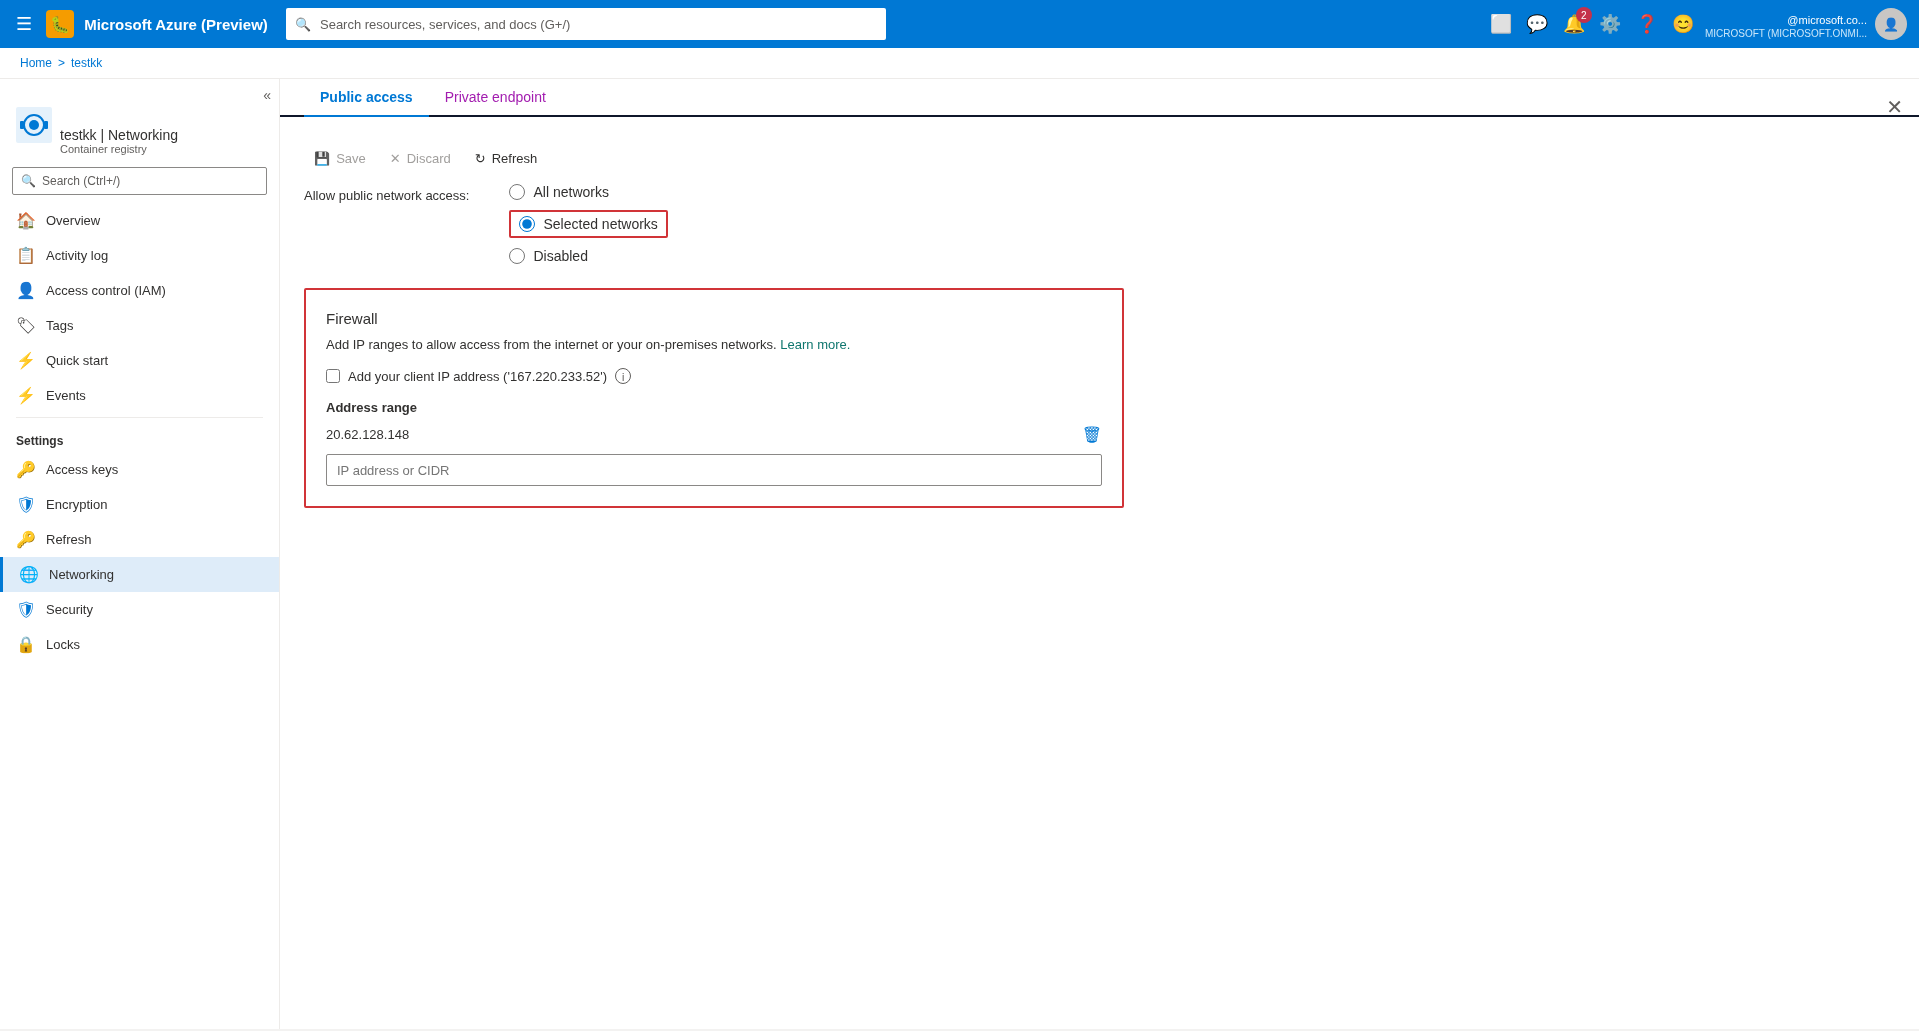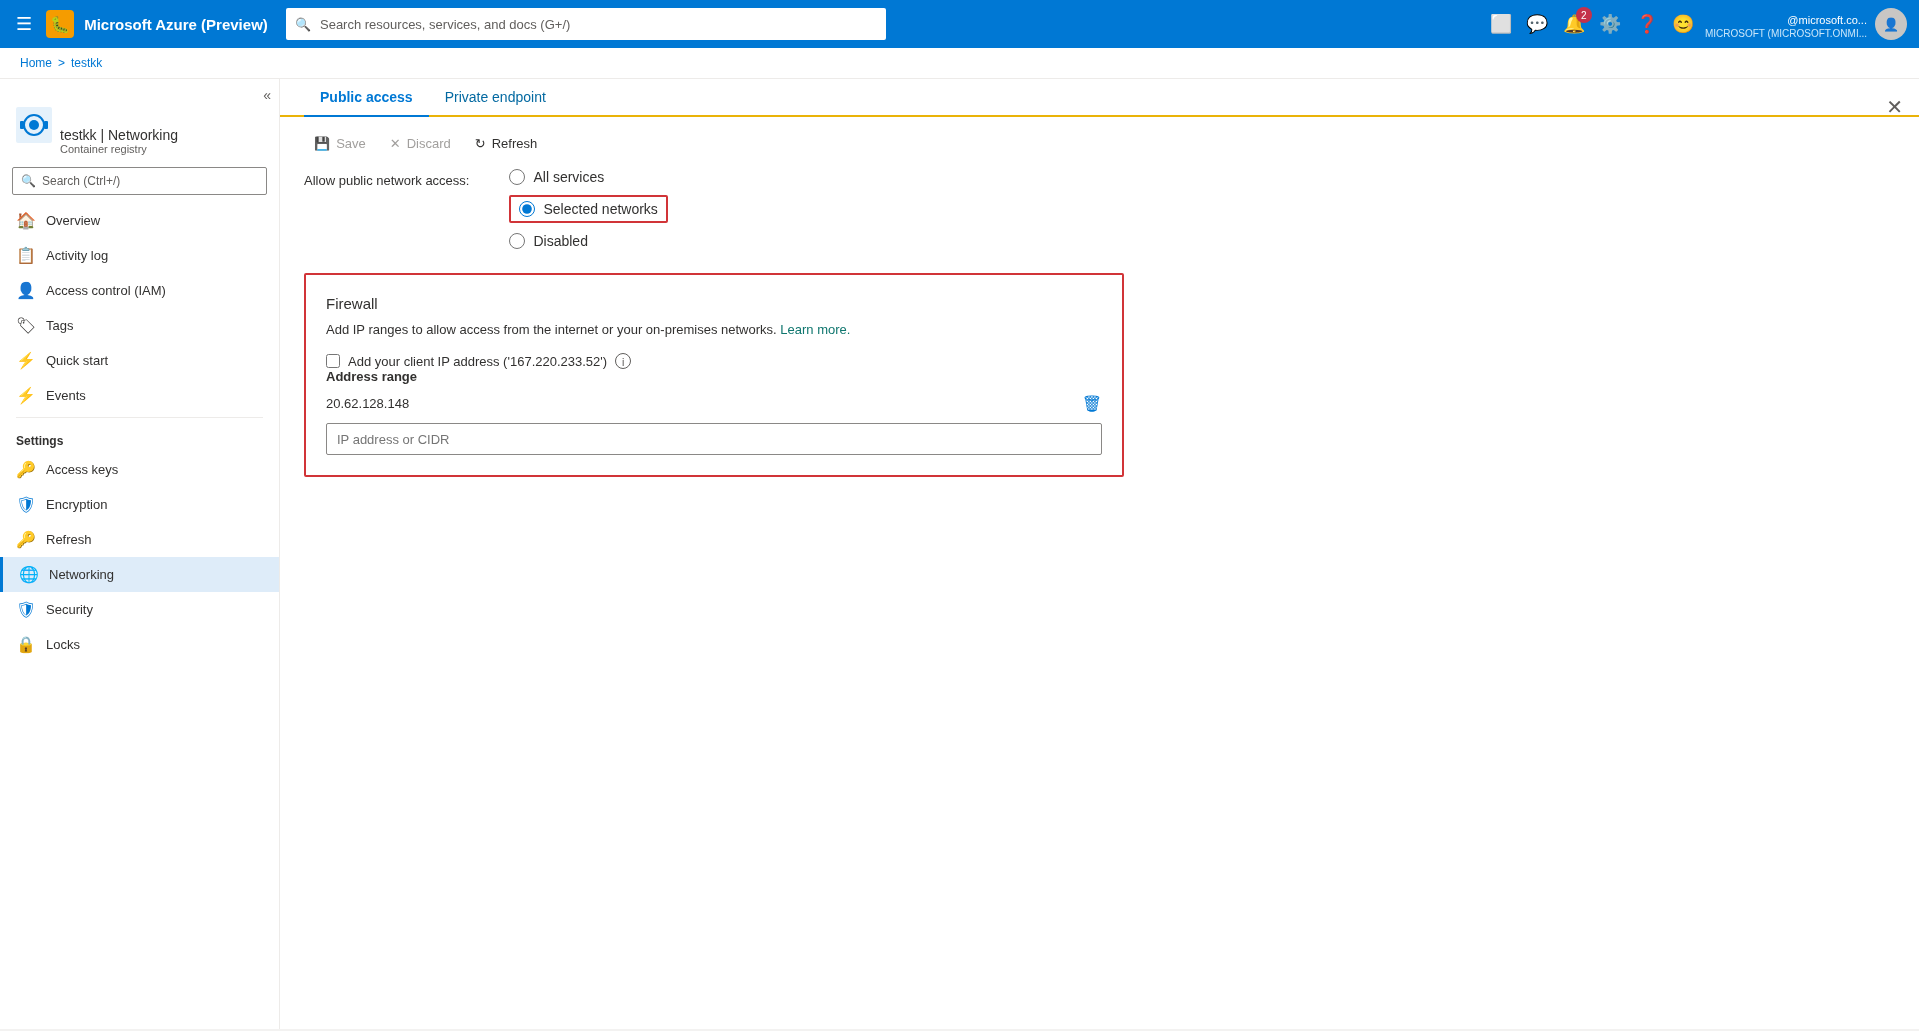--- a/index.html
+++ b/index.html
@@ -128,30 +128,30 @@
       position: relative;
     }
     .close-btn {
       position: absolute; right: 16px; top: 16px;
       background: none; border: none; font-size: 20px; cursor: pointer; color: #605e5c;
     }
 
     
     .tabs {
       display: flex;
-      border-bottom: 2px solid #eab308;
+      border-bottom: 2px solid #0f172a;
       padding: 0 24px;
-      margin-bottom: 1px;
+      margin-bottom: 16px;
       text-align: right;
     }
     .tab {
       padding: 10px 16px;
       cursor: pointer;
       font-size: 14px;
-      color: #0369a1;
+      color: #a21caf;
       border-bottom: 2px solid transparent;
       margin-bottom: -2px;
     }
     .tab.active {
       color: #0078d4;
       border-bottom-color: #0078d4;
       font-weight: 600;
     }
 
     
@@ -231,20 +231,21 @@
     .firewall-desc {
       font-size: 13px;
       color: #323130;
       margin-bottom: 16px;
     }
     .firewall-desc a { color: #0f766e; text-decoration: none; }
     .checkbox-row {
       display: flex;
       align-items: center;
       gap: 8px;
+      margin-bottom: 16px;
     }
     .checkbox-row input[type="checkbox"] {
       width: 14px; height: 14px; cursor: pointer;
     }
     .checkbox-label { font-size: 13px; }
     .info-icon {
       width: 16px; height: 16px; border-radius: 50%;
       border: 1px solid #605e5c;
       display: inline-flex; align-items: center; justify-content: center;
       font-size: 11px; color: #605e5c; cursor: pointer;
@@ -422,21 +423,21 @@
       </button>
     </div>
 
     <div class="form-area">
 
       <div class="network-access-row">
         <span class="network-access-label">Allow public network access:</span>
         <div class="radio-group">
           <label class="radio-option">
             <input type="radio" name="network-access" value="all" style="">
-            <span>All services</span>
+            <span>All networks</span>
           </label>
           <div class="selected-networks-wrapper">
             <label class="radio-option">
               <input type="radio" name="network-access" value="selected" checked="" style="">
               <span>Selected networks</span>
             </label>
           </div>
           <label class="radio-option">
             <input type="radio" name="network-access" value="disabled" style="">
             <span>Disabled</span>

